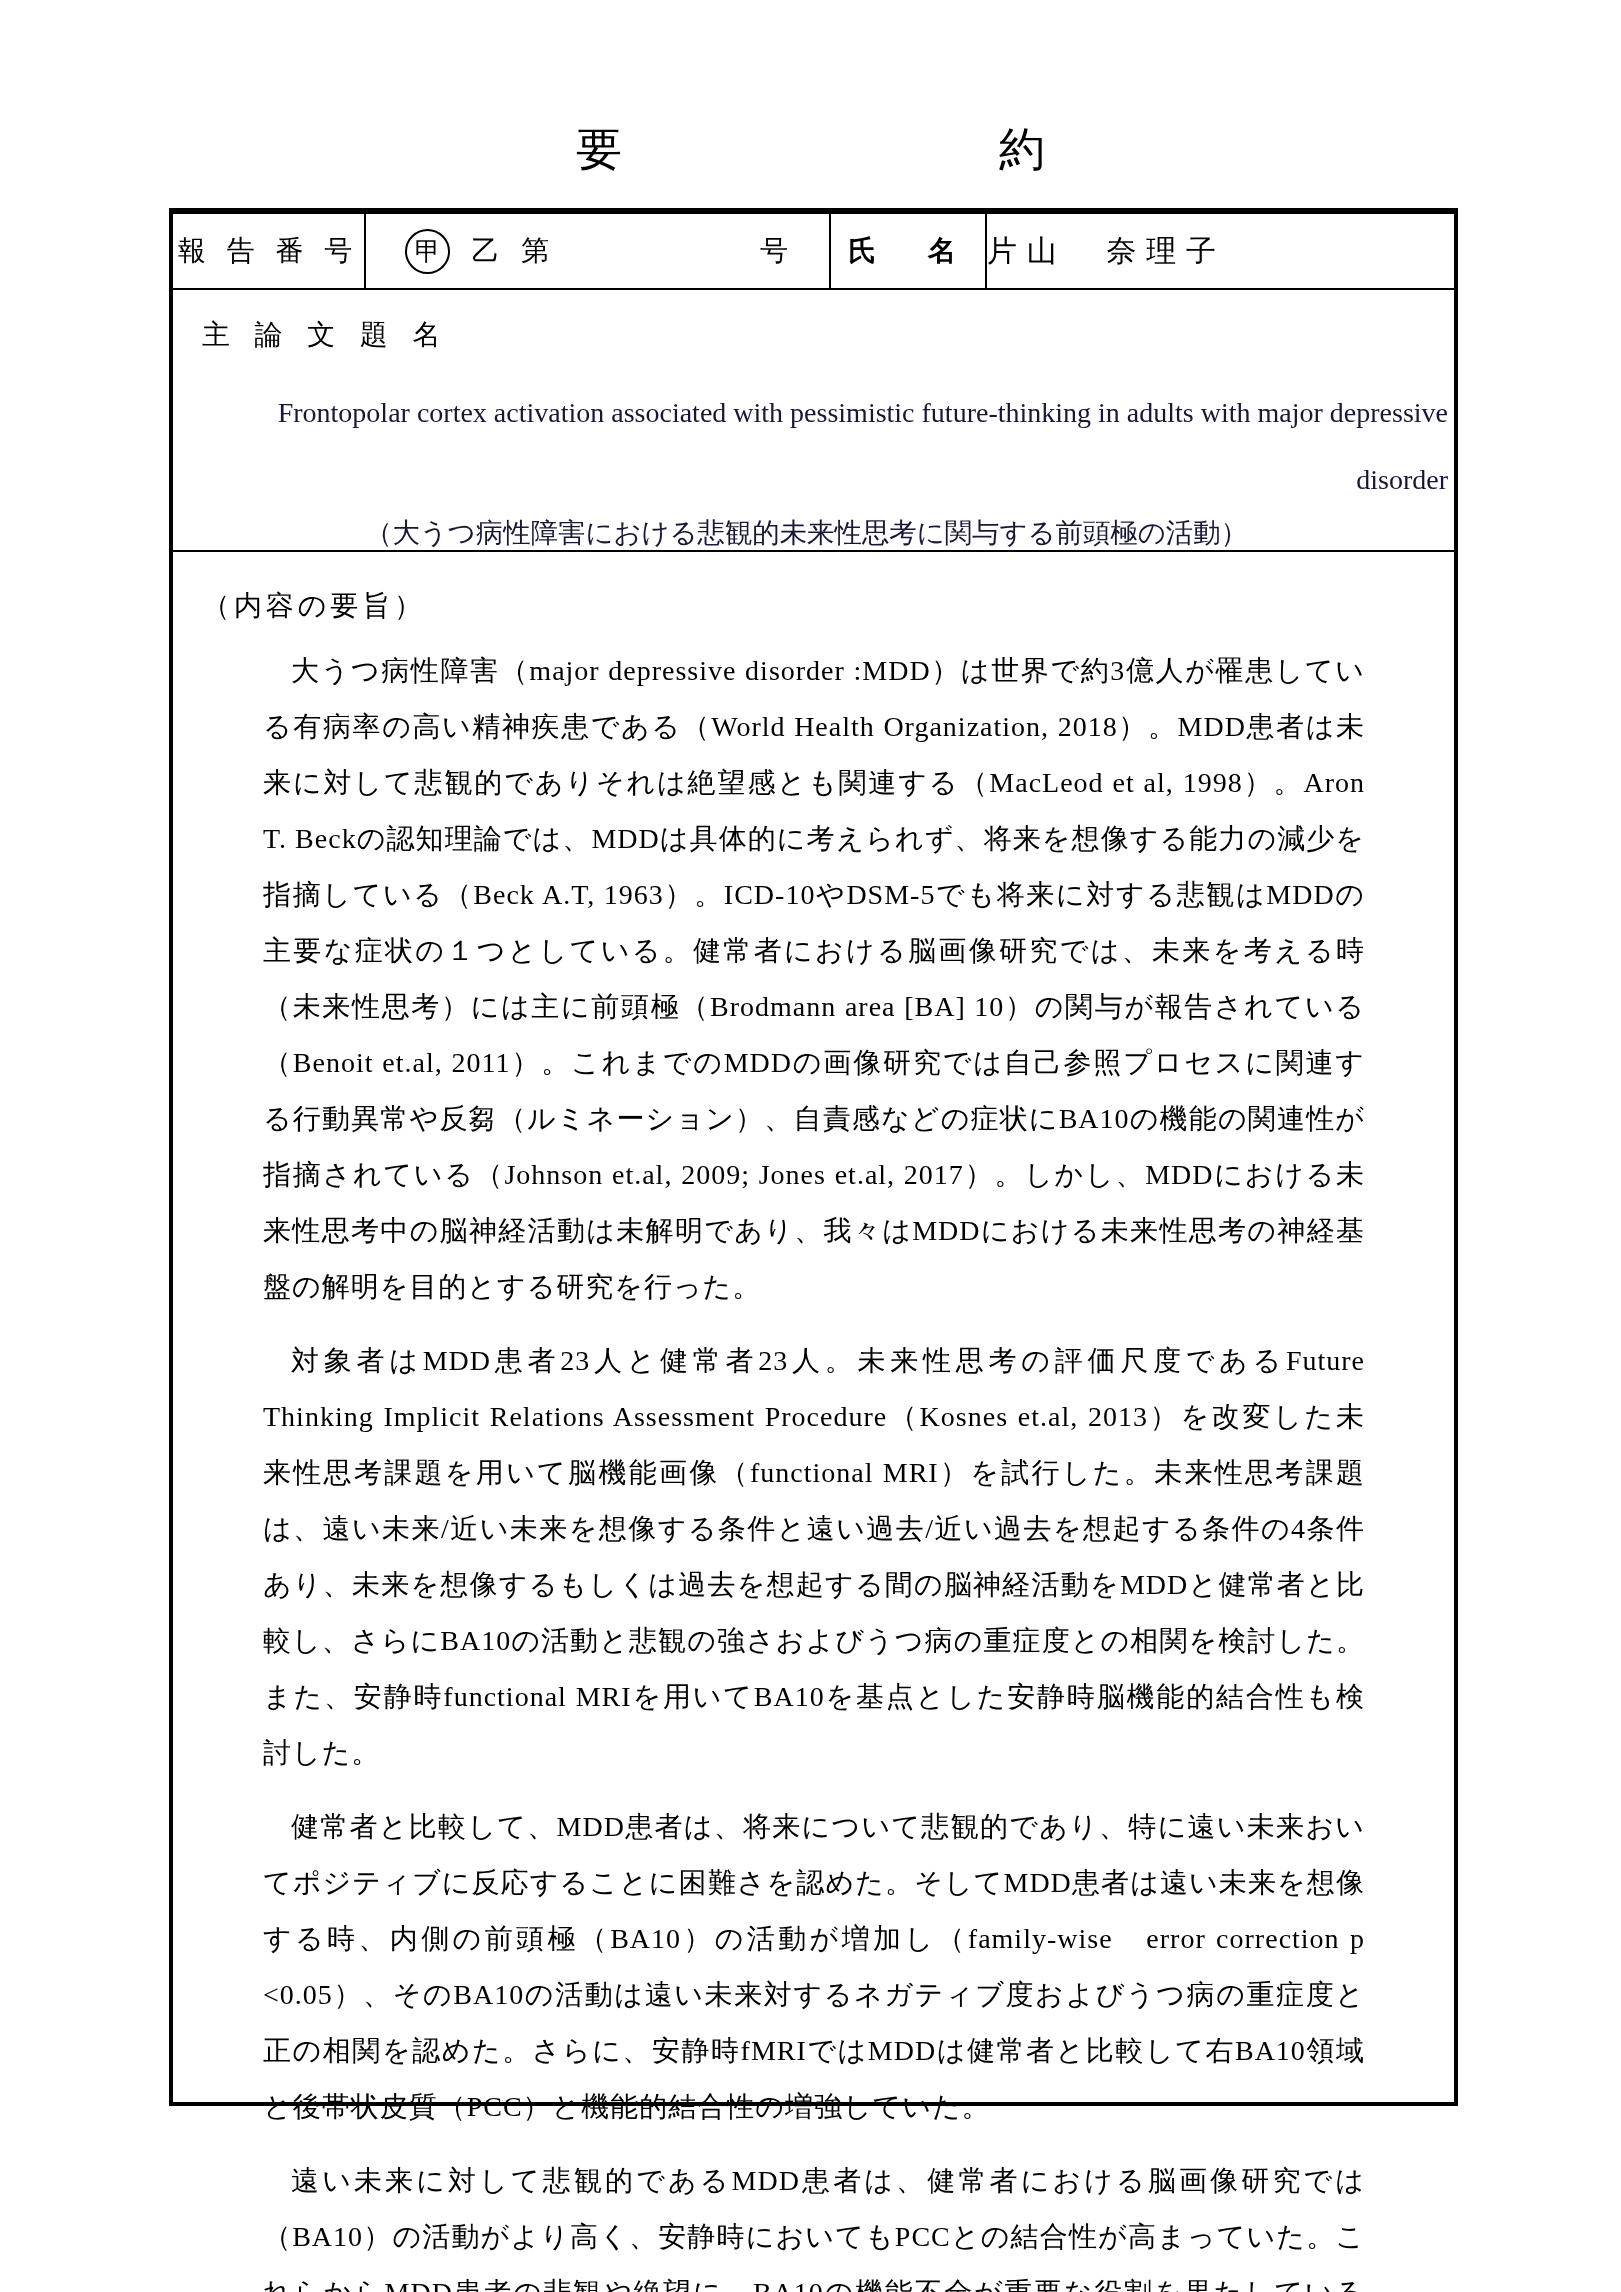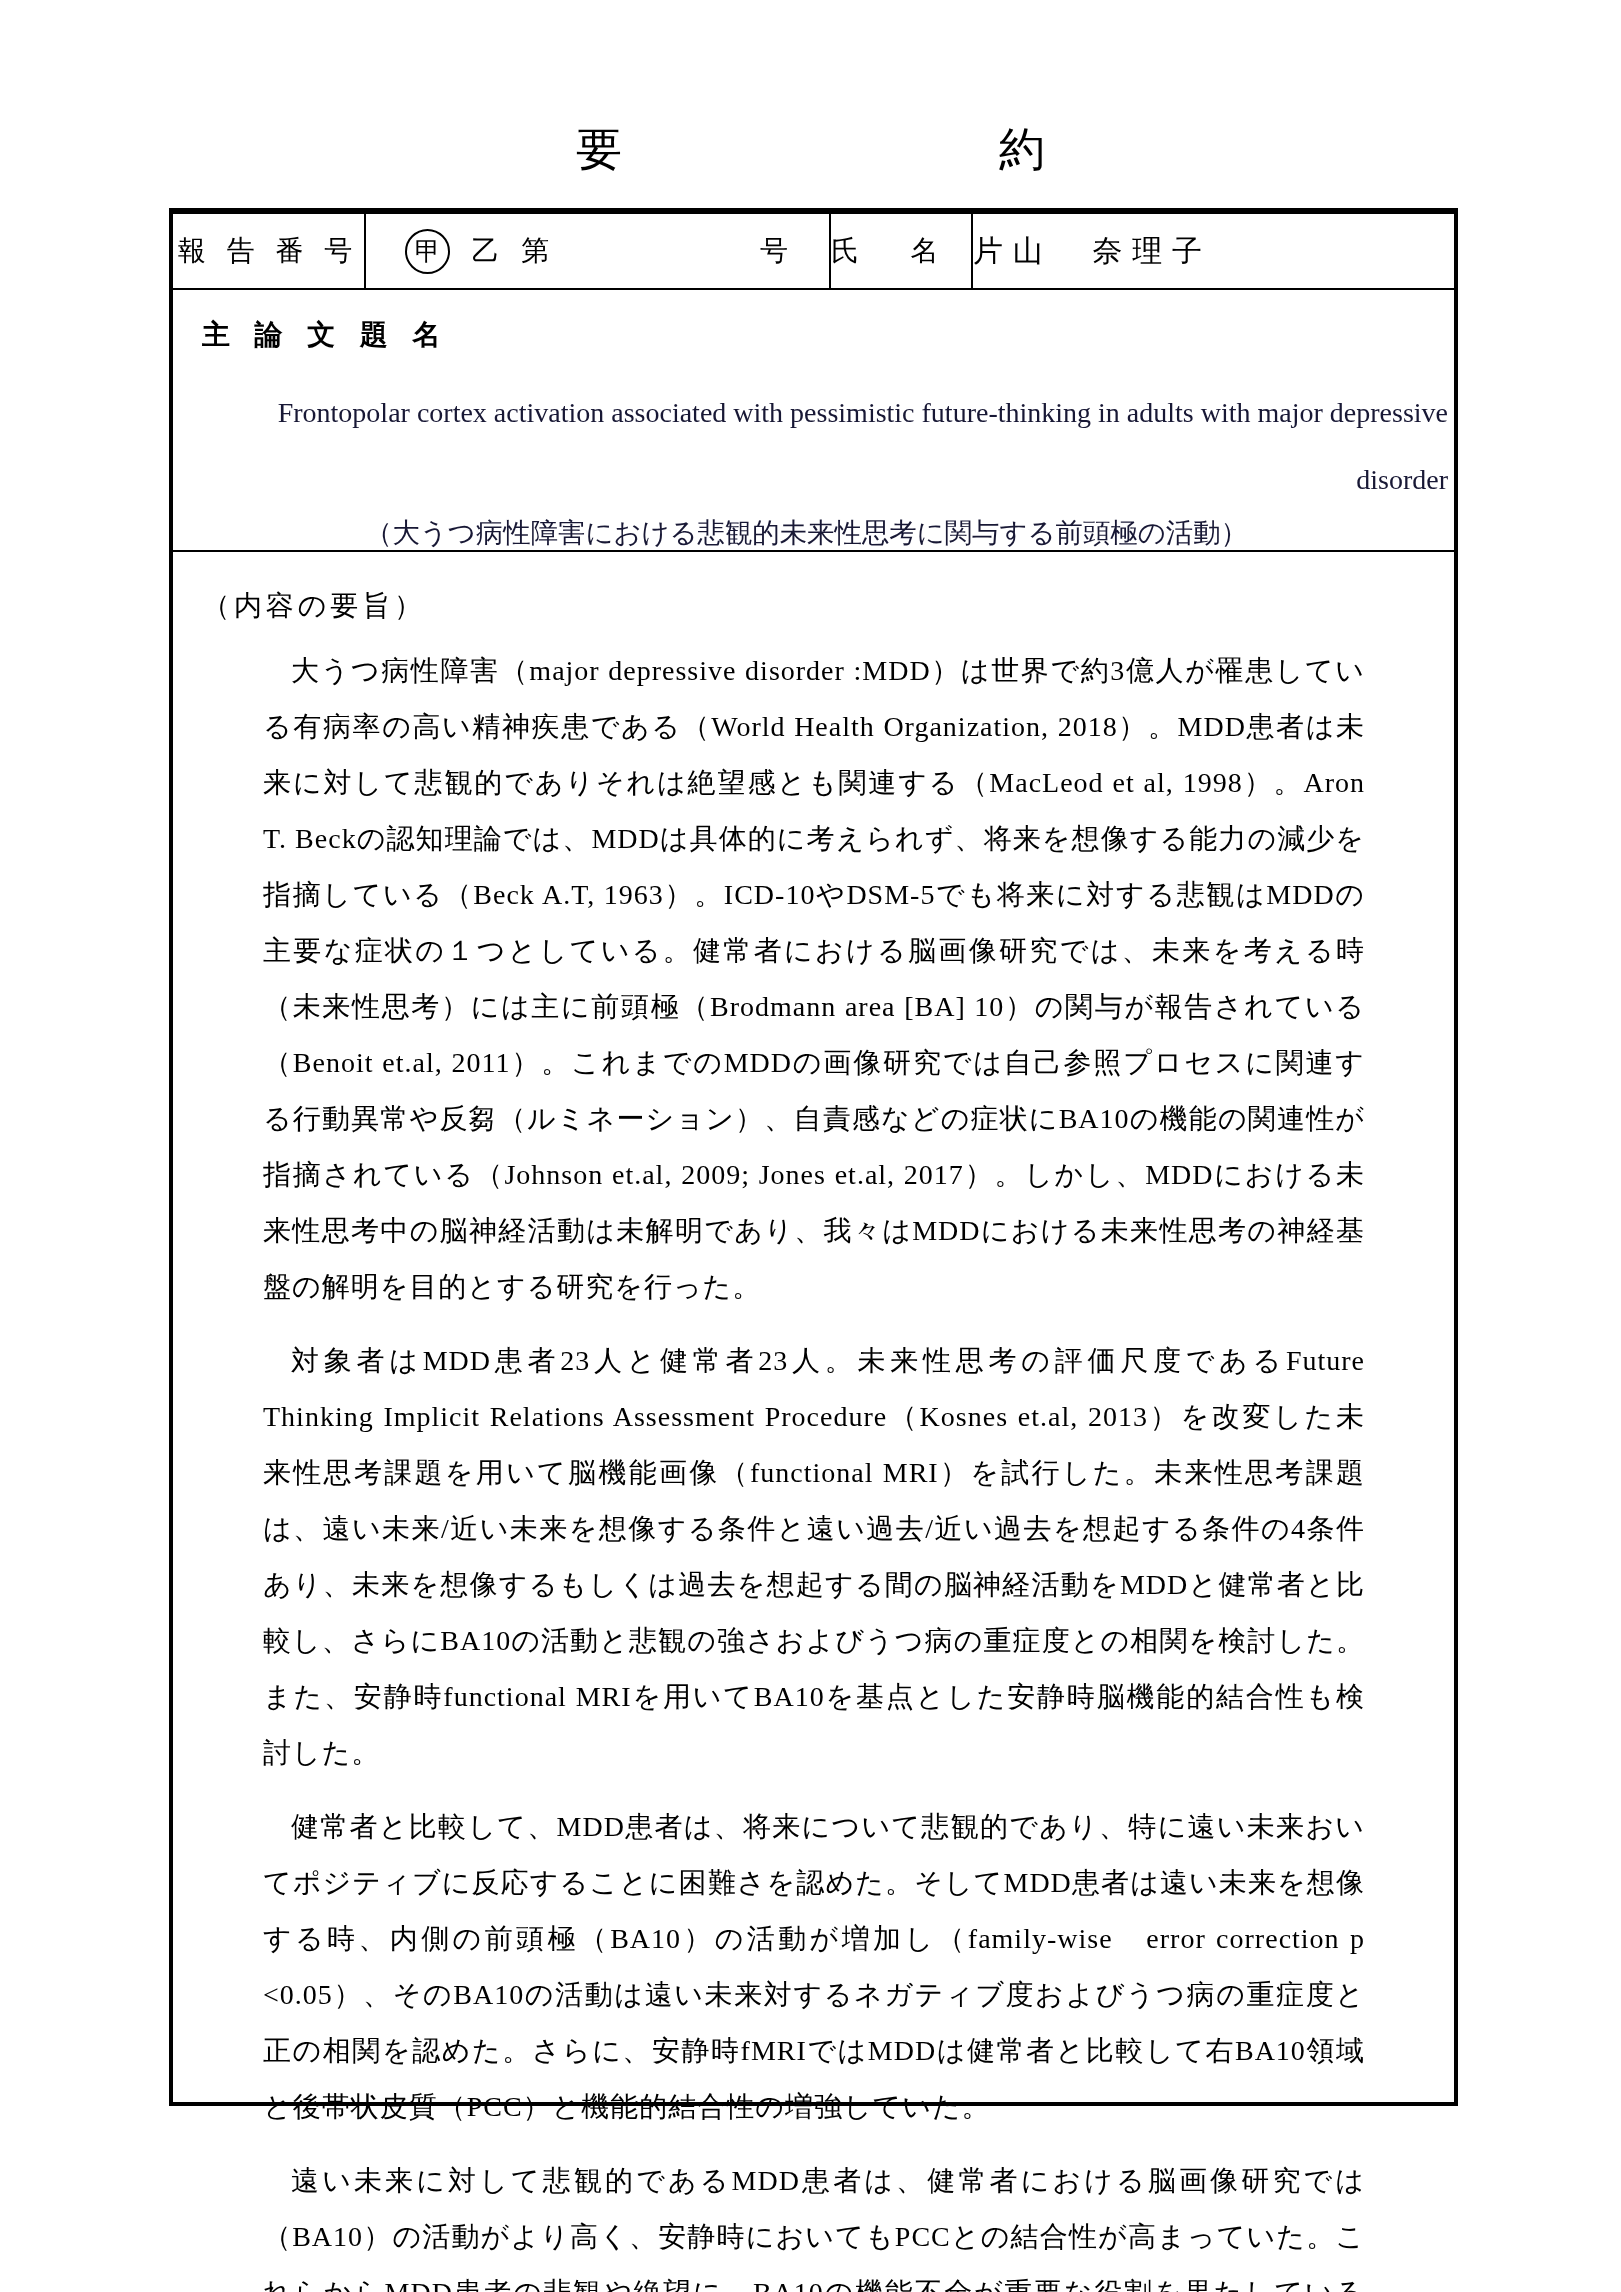--- a/index.html
+++ b/index.html
@@ -70,42 +70,44 @@
     align-items: center;
     justify-content: center;
     width: 41px;
     height: 41px;
     border: 2px solid #000;
     border-radius: 50%;
     font-size: 25.5px;
     flex: none;
   }
   .cell-name-label {
-    width: 142px;
+    width: 156px;
     border-right: 2.9px solid #000;
+    justify-content: center;
     letter-spacing: 11.8px;
+    font-weight: bold;
   }
   .cell-name-value {
     flex: 1;
     letter-spacing: 9.8px;
     font-size: 30px;
     border-radius: 25px;
   }
   
   .title-row {
     height: 262px;
     border-bottom: 2.9px solid #000;
     flex: none;
     position: relative;
   }
   .section-label {
     margin: 25.5px 0 0 29px;
     font-size: 28px;
     letter-spacing: 8.8px;
-    font-weight: 700;
+    font-weight: 400;
   }
   .eng-title {
     margin: 25.5px 0 0 69px;
     width: 1206px;
     font-size: 28px;
     line-height: 67px;
     color: #181835;
     text-align: right;
   }
   .jp-title {

